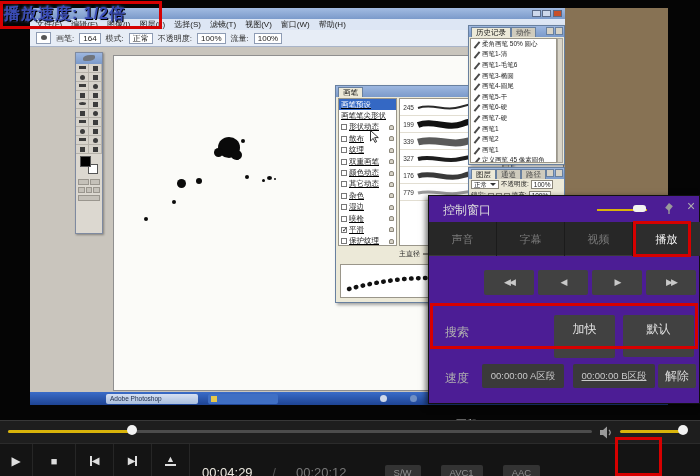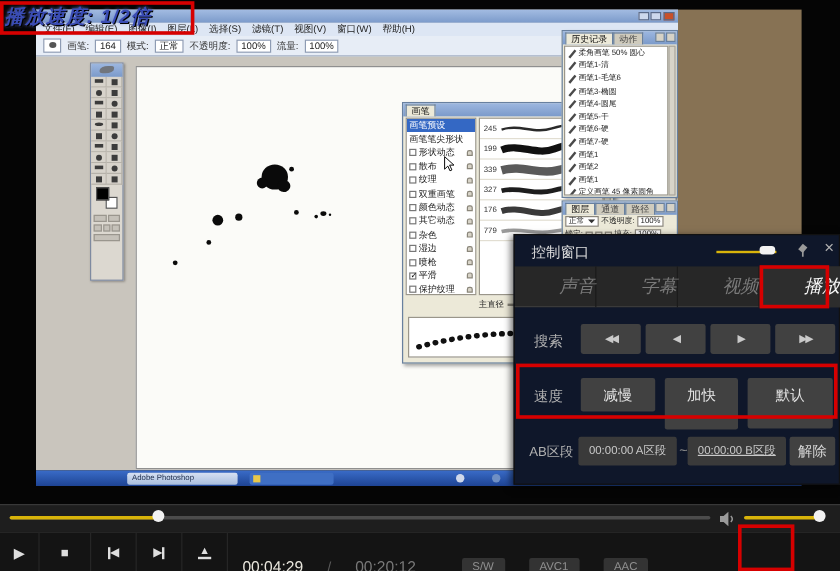--- a/index.html
+++ b/index.html
@@ -40,21 +40,21 @@
   .tb-bot i{flex:1;height:6px;background:#c5c1b9;border:1px solid #9a968e;}
 
   
   .palette{position:absolute;background:#ece9d8;border:1px solid #68809f;box-shadow:2px 2px 3px rgba(0,0,0,.35);}
   .pal-head{height:11px;background:linear-gradient(#9db7e0,#7b9aca);position:relative;display:flex;align-items:flex-end;text-align:center;}
   .pal-tab{background:#ece9d8;border:1px solid #68809f;border-bottom:none;font-size:7.5px;color:#111;padding:0 4px;height:10px;line-height:10px;}
   .pal-tab.off{background:#cfcbbd;color:#444;}
   .pal-btns{position:absolute;right:1px;top:1px;display:flex;gap:1px;}
   .pal-btns i{width:8px;height:8px;background:#d6d2c6;border:1px solid #68809f;}
 
-  .br-list{position:absolute;left:2px;top:12px;width:59px;height:148px;background:#fff;border:1px solid #9a968a;overflow:hidden;}
+  .br-list{position:absolute;left:2px;top:12px;width:59px;height:148px;background:#fff;border:1px solid #9a968a;overflow:hidden;text-decoration:underline;}
   .br-row{display:flex;align-items:center;height:11.4px;padding:0 2px;font-size:7.5px;color:#1b1b1b;white-space:nowrap;}
   .br-row.sel{background:#3468c4;color:#fff;}
   .cb{width:6px;height:6px;border:1px solid #777;background:#fff;margin-right:2px;flex:none;position:relative;}
   .cb.on::after{content:"✓";position:absolute;left:0;top:-2px;font-size:7px;color:#111;}
   .lk{width:5px;height:5px;border:1px solid #8a867a;background:#d8d4c8;margin-left:auto;flex:none;border-radius:2px 2px 0 0;}
   .br-strokes{position:absolute;left:63px;top:12px;width:104px;height:148px;background:#fff;border:1px solid #9a968a;overflow:hidden;}
   .stroke-row{display:flex;align-items:center;height:17px;border-bottom:1px solid #e2ded2;}
   .stroke-row b{width:15px;font-size:6.5px;color:#333;font-weight:normal;text-align:right;padding-right:1px;flex:none;}
   .br-scroll{position:absolute;right:2px;top:12px;width:6px;height:148px;background:#d8d4c8;border:1px solid #a8a49a;}
   .br-scroll::after{content:"";display:block;width:4px;height:22px;margin:8px auto 0;background:#a8a49a;}
@@ -78,35 +78,35 @@
   .desktop-strip{position:absolute;left:565px;top:8px;width:103px;height:384px;background:#877254;}
   .taskbar{position:absolute;left:30px;top:392px;width:638px;height:13px;background:linear-gradient(#3a6cc8,#1e4494);}
   .task-btn1{position:absolute;left:76px;top:1.5px;width:92px;height:10px;background:linear-gradient(#d6e0f2,#a9bede);border-radius:2px;font-size:6.5px;color:#1b2b4a;line-height:10px;padding-left:4px;white-space:nowrap;overflow:hidden;}
   .task-btn2{position:absolute;left:178px;top:1.5px;width:70px;height:10px;background:#3f6fc4;border-radius:2px;}
   .task-btn2::after{content:"";position:absolute;left:3px;top:2px;width:6px;height:6px;background:#e8c84a;}
   .tray{position:absolute;left:520px;top:1px;width:112px;height:11px;background:#2b55a4;border-left:1px solid #6d8fd0;}
   .tray i{position:absolute;top:1.5px;height:8px;background:#d8e2f2;border:1px solid #8aa;}
   .qicon{position:absolute;top:3px;width:7px;height:7px;border-radius:50%;}
 
   
-  .speed-overlay{position:absolute;left:4px;top:4px;font-size:16px;font-weight:bold;letter-spacing:1px;color:#3a4cb4;text-shadow:1px 1px 0 #000,0 0 3px #7284d2;white-space:nowrap;font-style:italic;}
+  .speed-overlay{position:absolute;left:4px;top:4px;font-size:16px;font-weight:bold;letter-spacing:1px;color:#3a4cb4;text-shadow:1px 1px 0 #000,0 0 3px #7284d2;white-space:nowrap;}
 
   
   .cursor{position:absolute;left:370px;top:130px;}
 
   
-  .cw{position:absolute;left:428px;top:195px;width:272px;height:209px;background:#0f172a;border:1px solid #111;box-shadow:-2px 2px 6px rgba(0,0,0,.6);}
+  .cw{position:absolute;left:428px;top:195px;width:272px;height:209px;background:#4c1d95;border:1px solid #111;box-shadow:-2px 2px 6px rgba(0,0,0,.6);}
   .cw-title{position:absolute;left:14px;top:6px;font-size:12px;color:#dedede;}
   .cw-slider-track{position:absolute;left:168px;top:13px;width:50px;height:2px;background:#d9b40a;}
   .cw-slider-handle{position:absolute;left:204px;top:9px;width:13px;height:7px;border-radius:3px;background:#f2f2f2;}
   .cw-close{position:absolute;left:254px;top:2px;font-size:14px;color:#b0b0b0;width:16px;text-align:center;}
   .cw-tabs{position:absolute;left:0;top:26px;width:272px;height:34px;display:flex;border-bottom:1px solid #3a3a3a;background:#272727;}
-  .cw-tab{width:68px;height:34px;line-height:34px;text-align:right;font-size:15px;color:#7a7a7a;border-right:1px solid #1b1b1b;font-style:italic;}
+  .cw-tab{width:68px;height:34px;line-height:34px;text-align:center;font-size:11px;color:#7a7a7a;border-right:1px solid #1b1b1b;}
   .cw-tab.active{color:#fafafa;background:#2d2d2d;}
-  .cw-label{position:absolute;font-size:12px;color:#b0b0b0;}
+  .cw-label{position:absolute;font-size:12px;color:#b0b0b0;margin-top:48px;}
   .cw-btn{position:absolute;background:#414141;border-radius:2px;color:#c9c9c9;text-align:center;}
   .seekglyph{font-size:9px;letter-spacing:-2px;line-height:25px;}
   .spdbtn{font-size:12px;color:#e3e3e3;line-height:28px;}
   .abbtn{font-size:9.5px;line-height:24px;background:#3a3a3a;}
 
   
   .seek-row{position:absolute;left:0;top:420px;width:700px;height:23px;background:#1e1e1e;border-top:1px solid #383838;}
   .seek-track{position:absolute;left:8px;top:9px;width:584px;height:3px;background:#4c4c4c;border-radius:2px;}
   .seek-progress{position:absolute;left:0;top:0;height:3px;width:126px;background:#d9b40a;border-radius:2px;}
   .seek-handle{position:absolute;left:127px;top:4px;width:10px;height:10px;border-radius:50%;background:#f2f2f2;}
@@ -474,21 +474,20 @@
       <div class="cw-tab active">播放</div>
     </div>
 
     <div class="cw-label" style="left:16px;top:80px;">搜索</div>
     <div class="cw-btn seekglyph" style="left:55px;top:74px;width:50px;height:25px;">◀◀</div>
     <div class="cw-btn seekglyph" style="left:109px;top:74px;width:50px;height:25px;">◀</div>
     <div class="cw-btn seekglyph" style="left:163px;top:74px;width:50px;height:25px;">▶</div>
     <div class="cw-btn seekglyph" style="left:217px;top:74px;width:50px;height:25px;">▶▶</div>
 
     <div class="cw-label" style="left:16px;top:126px;">速度</div>
-    <div class="cw-btn spdbtn" style="left:55px;top:119px;width:62px;height:28px;">减慢</div>
     <div class="cw-btn spdbtn" style="left:125px;top:119px;width:61px;height:43px;">加快</div>
     <div class="cw-btn spdbtn" style="left:194px;top:119px;width:71px;height:42px;">默认</div>
 
     <div class="cw-label" style="left:12px;top:173px;font-size:11px;">AB区段</div>
     <div class="cw-btn abbtn" style="left:53px;top:168px;width:82px;height:24px;">00:00:00 A区段</div>
     <div class="cw-label" style="left:137px;top:172px;color:#888;">~</div>
     <div class="cw-btn abbtn" style="left:144px;top:168px;width:82px;height:24px;text-decoration:underline;">00:00:00 B区段</div>
     <div class="cw-btn" style="left:229px;top:168px;width:38px;height:24px;font-size:12px;line-height:24px;color:#d8d8d8;">解除</div>
   </div>
 

